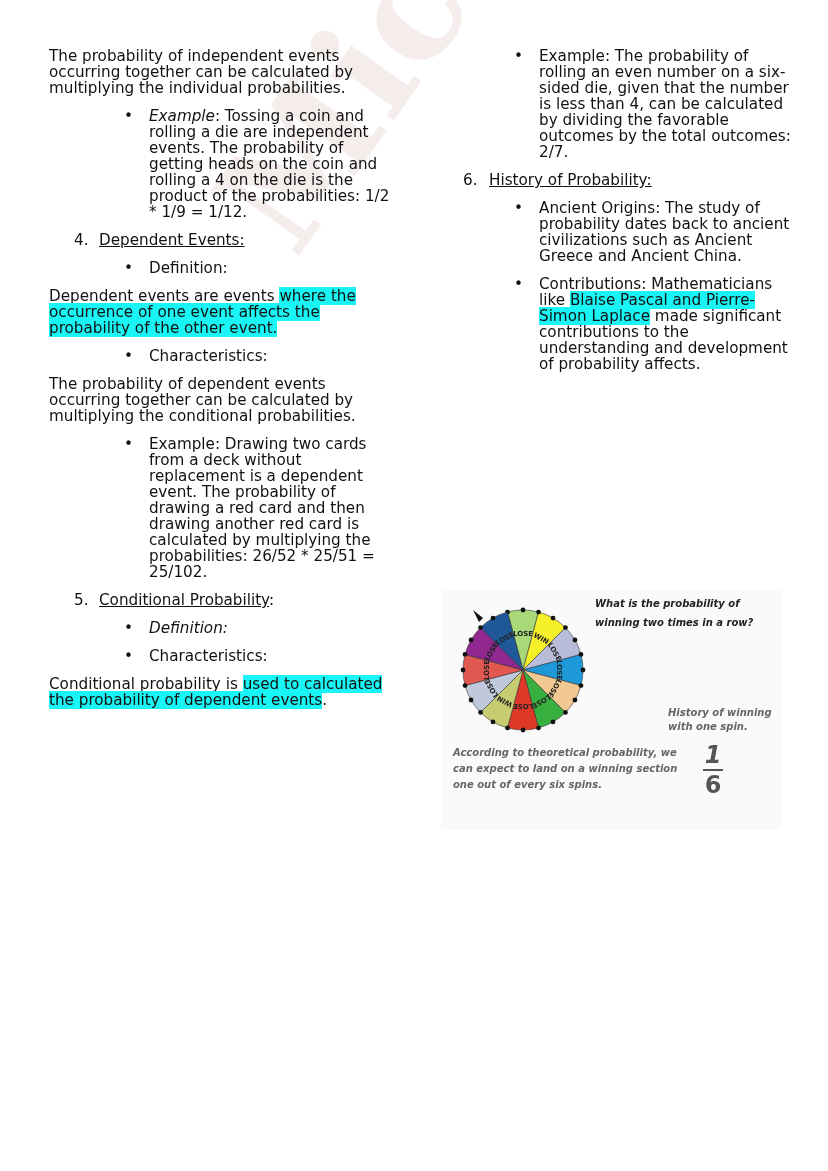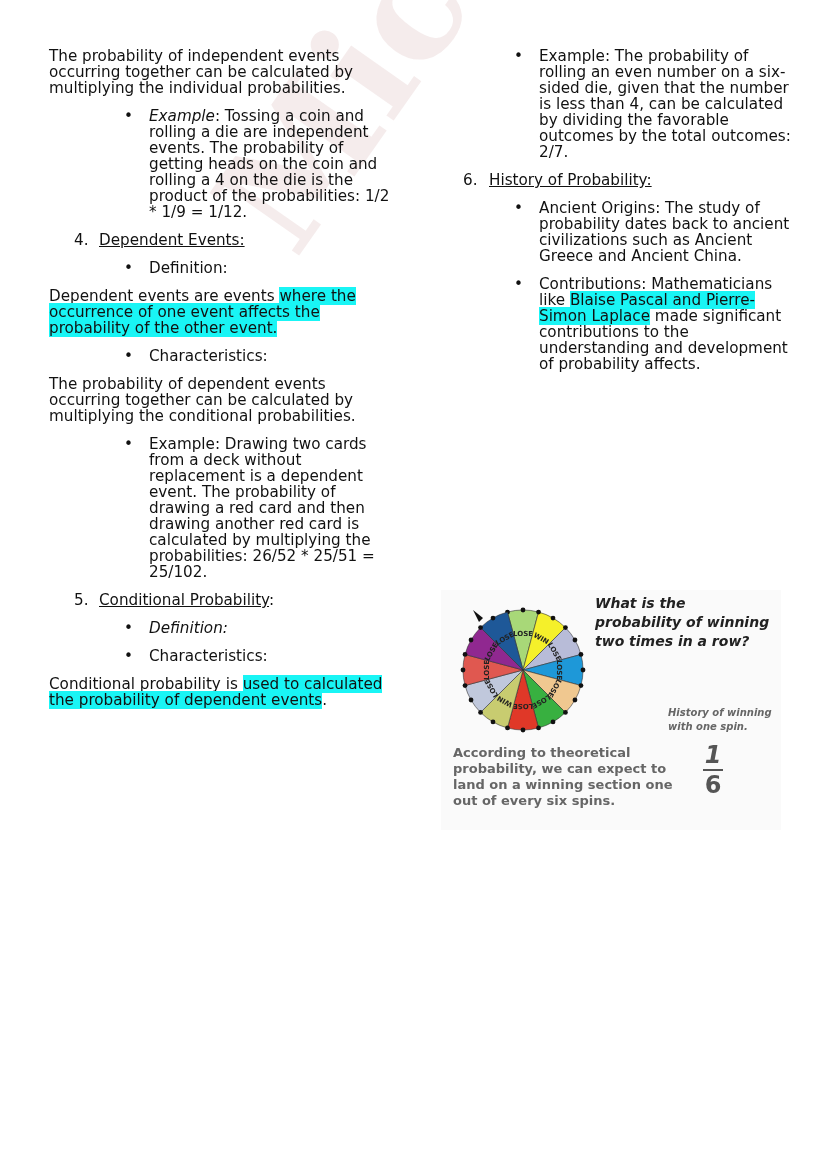--- a/index.html
+++ b/index.html
@@ -22,25 +22,25 @@
     .col-right .num-head .num { left: 0; }
     .u { text-decoration: underline; text-align: right; }
     .i { font-style: italic; }
     .hl-cyan { background: #19f5f5; }
     .hl-green { background: #2cf52c; }
     .watermark { position: absolute; left: 180px; top: 180px; font-family: "DejaVu Serif", serif;
                  font-size: 150px; font-weight: bold; color: rgba(200,150,150,0.18);
                  transform: rotate(-55deg); transform-origin: left top; white-space: nowrap; pointer-events:none; }
     .figure { position: absolute; left: 441px; top: 590px; width: 340px; height: 240px; background: #fafafa; }
     .fig-q { position: absolute; left: 154px; top: 4px; width: 180px; font-weight: bold; font-style: italic;
-             font-size: 14px; line-height: 19px; color: #222; }
+             font-size: 10px; line-height: 19px; color: #222; }
     .fig-chance { position: absolute; left: 227px; top: 116px; font-weight: bold; font-style: italic;
                   font-size: 10px; line-height: 14px; color: #666; }
-    .fig-desc { position: absolute; left: 12px; top: 155px; width: 240px; font-weight: bold; 
-                font-size: 13px; line-height: 16px; color: #666; }
+    .fig-desc { position: absolute; left: 12px; top: 155px; width: 240px; font-weight: bold; font-style: italic;
+                font-size: 10px; line-height: 16px; color: #666; }
     .frac { position: absolute; left: 262px; top: 152px; width: 20px; text-align: center; color: #555;
             font-weight: bold; font-size: 24px; line-height: 26px; }
     .frac .bar { border-top: 2px solid #555; margin: 1px 0; }
     .frac .top { font-style: italic; }
     .wheel { position: absolute; left: 18px; top: 16px; width: 128px; height: 128px; }
   </style>
 </head>
 <body>
 
 <div class="page">

